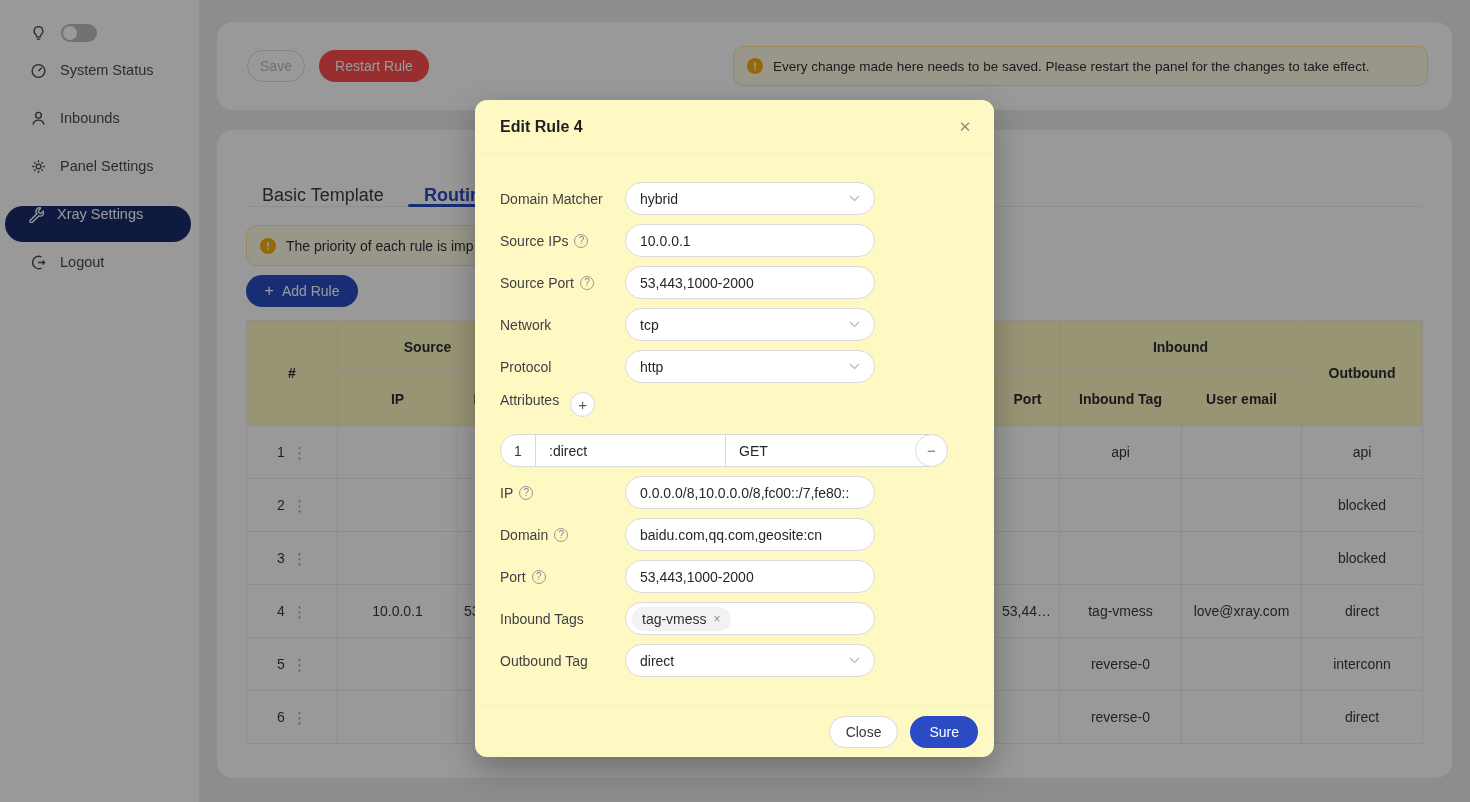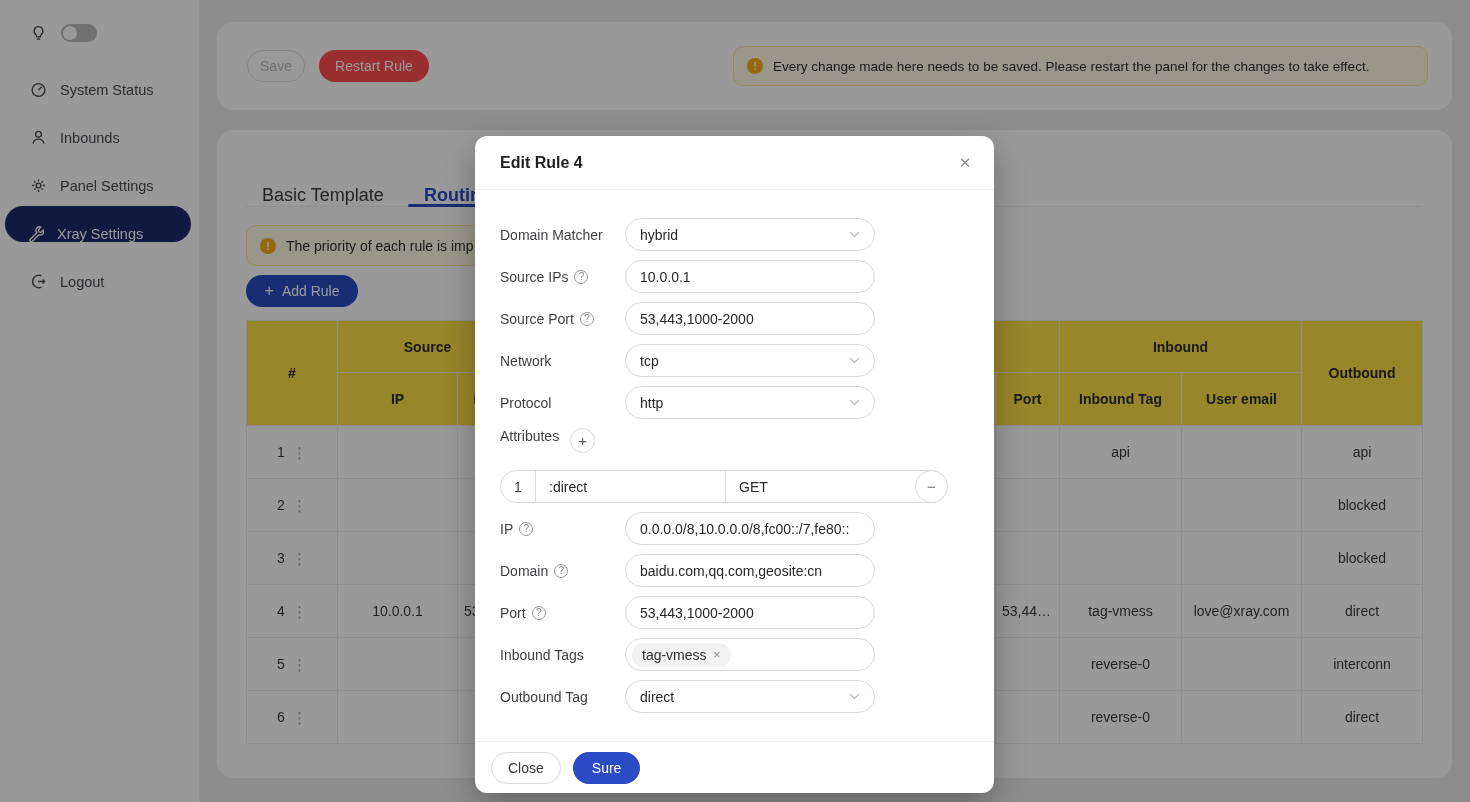--- a/index.html
+++ b/index.html
@@ -7,21 +7,21 @@
   .stage {
     position: relative; width: 1470px; height: 802px; overflow: hidden;
     background: #ececec; font-family: "Liberation Sans", sans-serif;
     -webkit-font-smoothing: antialiased;
   }
   
   .sidebar { position:absolute; left:0; top:0; width:199px; height:802px; background:#fff; }
   .theme-row { position:absolute; left:30px; top:15px; height:36px; display:flex; align-items:center; gap:14px; }
   .toggle { width:36px; height:18px; border-radius:9px; background:#bdbdbd; position:relative; cursor:pointer; }
   .toggle .knob { position:absolute; left:2px; top:2px; width:14px; height:14px; border-radius:50%; background:#fff; }
-  .nav-item { position:absolute; left:8px; width:183px; height:36px; display:flex; align-items:flex-end; gap:13px;
+  .nav-item { position:absolute; left:8px; width:183px; height:36px; display:flex; align-items:flex-start; gap:13px;
     padding-left:22px; border-radius:18px; color:#4b4b52; font-size:14.5px; cursor:pointer; }
   .nav-item svg { flex:0 0 auto; }
   .nav-item.active { left:5px; width:186px; background:#1c2c6b; color:#fff; }
   
   .top-card { position:absolute; left:217px; top:22px; width:1235px; height:88px; background:#fff; border-radius:16px; }
   .main-card { position:absolute; left:217px; top:130px; width:1235px; height:648px; background:#fff; border-radius:16px; }
   .btn { display:inline-flex; align-items:center; justify-content:center; height:32px; border-radius:16px;
     font-size:14px; font-family:inherit; border:none; cursor:pointer; }
   .btn-save { position:absolute; left:30px; top:28px; width:58px; background:#fff; border:1px solid #dcdcdc; color:#bdbdbd; cursor:not-allowed; }
   .btn-restart { position:absolute; left:102px; top:28px; width:110px; background:#ff4d4f; color:#fff; }
@@ -36,31 +36,31 @@
   .tab.t1 { left:16px; }
   .tab.t2 { left:178px; color:#2a4bc4; font-weight:bold; }
   .ink { position:absolute; left:162px; bottom:-1px; width:120px; height:3px; background:#2a4bc4; border-radius:2px; }
   .rule-alert { position:absolute; left:29px; top:95px; width:561px; height:41px; font-size:14px; }
   .btn-add { position:absolute; left:29px; top:145px; width:112px; background:#2a4bc4; color:#fff; gap:8px; }
   .btn-add .plus { font-size:16px; font-weight:normal; margin-top:-1px; }
   
   .rtable { position:absolute; left:29px; top:190px; width:1176px; border-collapse:collapse; table-layout:fixed;
     font-size:14px; color:#3a3a40; }
   .rtable th, .rtable td { border:1px solid #ececec; text-align:center; padding:0 6px; overflow:hidden; }
-  .rtable thead th { background:#fde047; font-weight:bold; color:#2c2c30; }
+  .rtable thead th { background:#fef9c3; font-weight:bold; color:#2c2c30; }
   .rtable .gr th { height:52px; }
   .rtable .sr th { height:53px; }
   .rtable td { height:53px; }
   .ell { overflow:hidden; text-overflow:ellipsis; white-space:nowrap; }
   .numcell { display:flex; align-items:center; justify-content:center; gap:7px; }
   .more { color:#9a9aa0; font-size:15px; cursor:grab; line-height:1; }
   
   .mask { position:absolute; inset:0; background:rgba(0,0,0,0.40); }
-  .modal { position:absolute; left:475px; top:100px; width:519px; height:657px; background:#ffffff; border-radius:12px;
-    box-shadow:0 12px 32px rgba(0,0,0,0.28);margin-top:36px; }
+  .modal { position:absolute; left:475px; top:100px; width:519px; height:657px; background:#fef9c3; border-radius:12px;
+    box-shadow:0 12px 32px rgba(0,0,0,0.28); }
   .m-head { position:relative; height:54px; border-bottom:1px solid #ededed; display:flex; align-items:center; padding:0 25px; }
   .m-title { font-size:16px; font-weight:bold; color:#1f1f24; }
   .m-close { position:absolute; right:19px; top:17px; width:20px; height:20px; display:flex; align-items:center;
     justify-content:center; color:#8c8c92; font-size:15px; cursor:pointer; background:none; border:none; }
   .m-body { padding:28px 25px 16px; }
   .f-row { display:flex; align-items:center; height:33px; margin-bottom:9px; }
   .f-label { width:125px; font-size:14px; color:#3f3f46; display:flex; align-items:center; gap:6px; flex:0 0 125px; }
   .qicon { width:14px; height:14px; border-radius:50%; border:1px solid #97979d; color:#86868c; font-size:10px;
     display:inline-flex; align-items:center; justify-content:center; cursor:help; }
   .control { width:250px; height:33px; border:1px solid #d9d9d9; border-radius:17px; display:flex; align-items:center;
@@ -78,21 +78,21 @@
     color:#3a3a40; font-size:14px; border-radius:17px 0 0 17px; }
   .seg-key { width:190px; padding:0 13px; border-right:1px solid #d9d9d9; display:flex; align-items:center; font-size:14px; color:#27272a; }
   .seg-val { flex:1; padding:0 13px 0 13px; display:flex; align-items:center; font-size:14px; color:#27272a; }
   .btn-minus { position:absolute; right:0; top:0; width:33px; height:33px; border-radius:50%; border:1px solid #d9d9d9;
     background:#fff; color:#6b6b70; font-size:15px; display:flex; align-items:center; justify-content:center; cursor:pointer; }
   .control.tags { padding:0 6px; cursor:pointer; }
   .chip { display:inline-flex; align-items:center; gap:7px; height:24px; padding:0 10px; background:#f2f2f2;
     border-radius:12px; font-size:14px; color:#303034; }
   .chip .x { color:#8c8c92; font-size:12px; cursor:pointer; }
   .m-foot { position:absolute; left:0; right:0; bottom:0; height:52px; border-top:1px solid #ededed; display:flex;
-    align-items:center; justify-content:flex-start; gap:12px; padding:0 16px; }
+    align-items:center; justify-content:flex-end; gap:12px; padding:0 16px; }
   .btn-close { padding:0 16px; background:#fff; border:1px solid #d9d9d9; color:#36363c; }
   .btn-sure { padding:0 19px; background:#2a4bc4; color:#fff; }
 </style>
 </head>
 <body>
 
 <div class="stage">
 
   <aside class="sidebar">
     <div class="theme-row">

